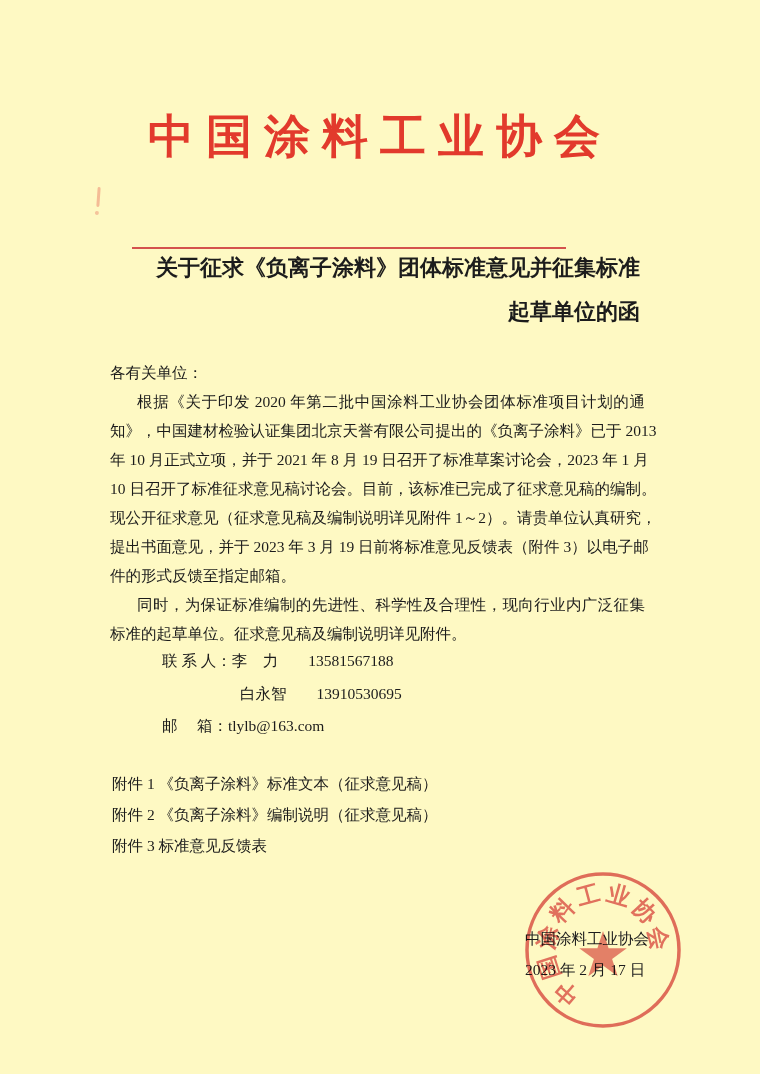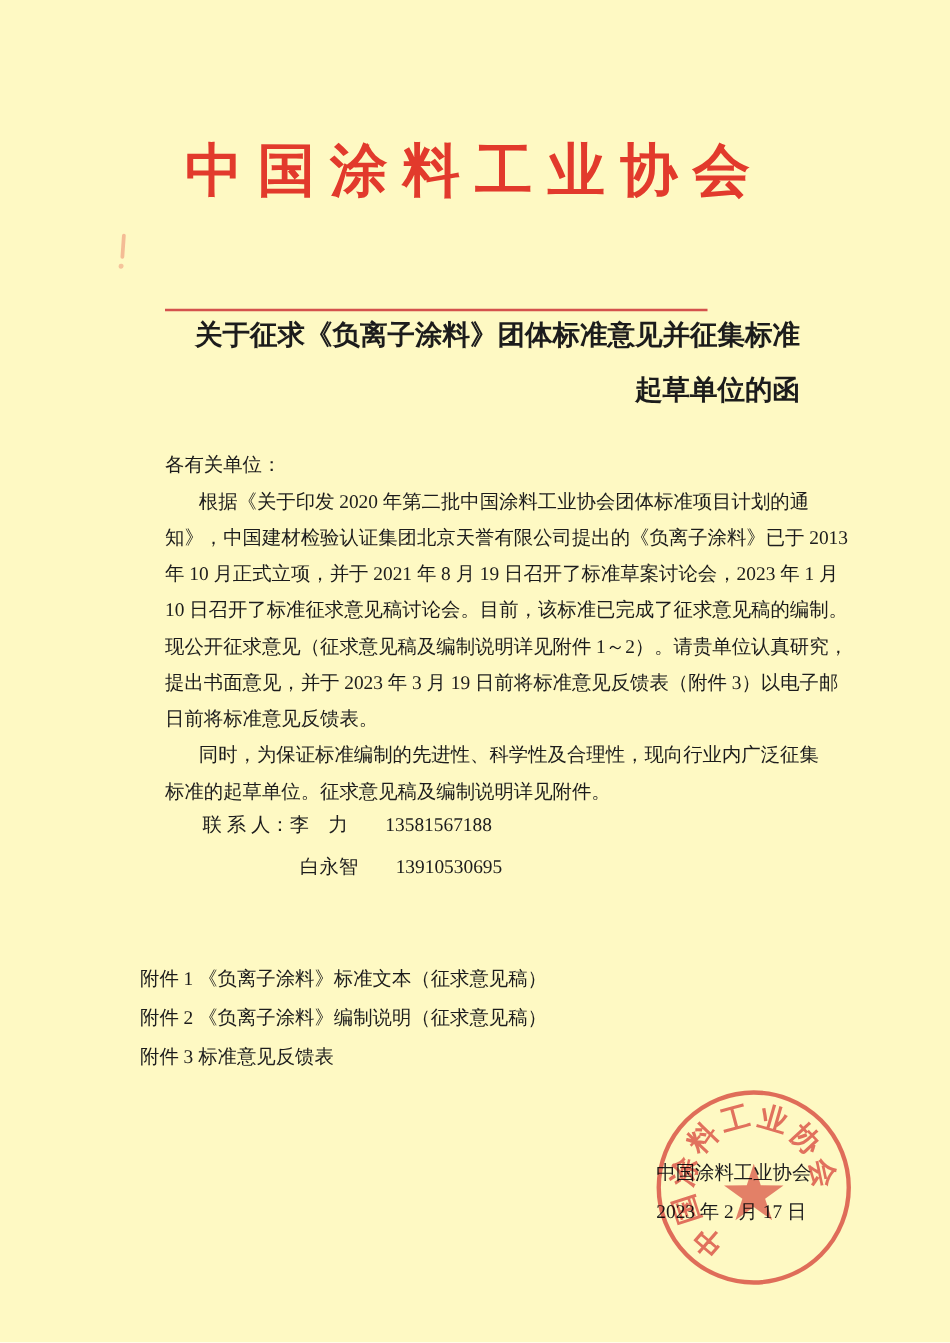--- a/index.html
+++ b/index.html
@@ -40,21 +40,21 @@
     position:absolute;left:85px;width:555px;
     font-size:22px;line-height:28px;font-weight:bold;
     text-align:right;white-space:nowrap;
   }
   .title.l1{top:254px;}
   .title.l2{top:298px;}
   .bodytext{
     position:absolute;left:110px;top:358px;width:535px;
     font-size:15.5px;line-height:29px;
   }
-  .line{white-space:nowrap;margin-left:22px;}
+  .line{white-space:nowrap;}
   .line.j{text-align:justify;text-align-last:justify;}
   .line.indent{text-indent:27px;}
   .contacts{
     position:absolute;left:110px;top:645px;width:535px;
     font-size:15.5px;line-height:32.5px;white-space:nowrap;
   }
   .cline.c1{padding-left:52px;}
   .cline.c2{padding-left:130px;}
   .ph{margin-left:30px;}
   .attachments{
@@ -90,31 +90,34 @@
   <div class="title l2">起草单位的函</div>
 
   <div class="bodytext">
     <div class="line">各有关单位：</div>
     <div class="line j indent">根据《关于印发 2020 年第二批中国涂料工业协会团体标准项目计划的通</div>
     <div class="line j">知》，中国建材检验认证集团北京天誉有限公司提出的《负离子涂料》已于 2013</div>
     <div class="line j">年 10 月正式立项，并于 2021 年 8 月 19 日召开了标准草案讨论会，2023 年 1 月</div>
     <div class="line j">10 日召开了标准征求意见稿讨论会。目前，该标准已完成了征求意见稿的编制。</div>
     <div class="line j">现公开征求意见（征求意见稿及编制说明详见附件 1～2）。请贵单位认真研究，</div>
     <div class="line j">提出书面意见，并于 2023 年 3 月 19 日前将标准意见反馈表（附件 3）以电子邮</div>
-    <div class="line">日前将标准意见反馈表。</div>
+    <div class="line">件的形式反馈至指定邮箱。</div>
     <div class="line j indent">同时，为保证标准编制的先进性、科学性及合理性，现向行业内广泛征集</div>
     <div class="line">标准的起草单位。征求意见稿及编制说明详见附件。</div>
   </div>
 
   <div class="contacts">
     <div class="cline c1">
       <span>联 系 人：</span><span>李　力</span><span class="ph">13581567188</span>
     </div>
     <div class="cline c2">
       <span>白永智</span><span class="ph">13910530695</span>
+    </div>
+    <div class="cline c1">
+      <span>邮　 箱：</span><span>tlylb@163.com</span>
     </div>
   </div>
 
   <div class="attachments">
     <div class="aline">附件 1 《负离子涂料》标准文本（征求意见稿）</div>
     <div class="aline">附件 2 《负离子涂料》编制说明（征求意见稿）</div>
     <div class="aline">附件 3 标准意见反馈表</div>
   </div>
 
   <div class="signature">

